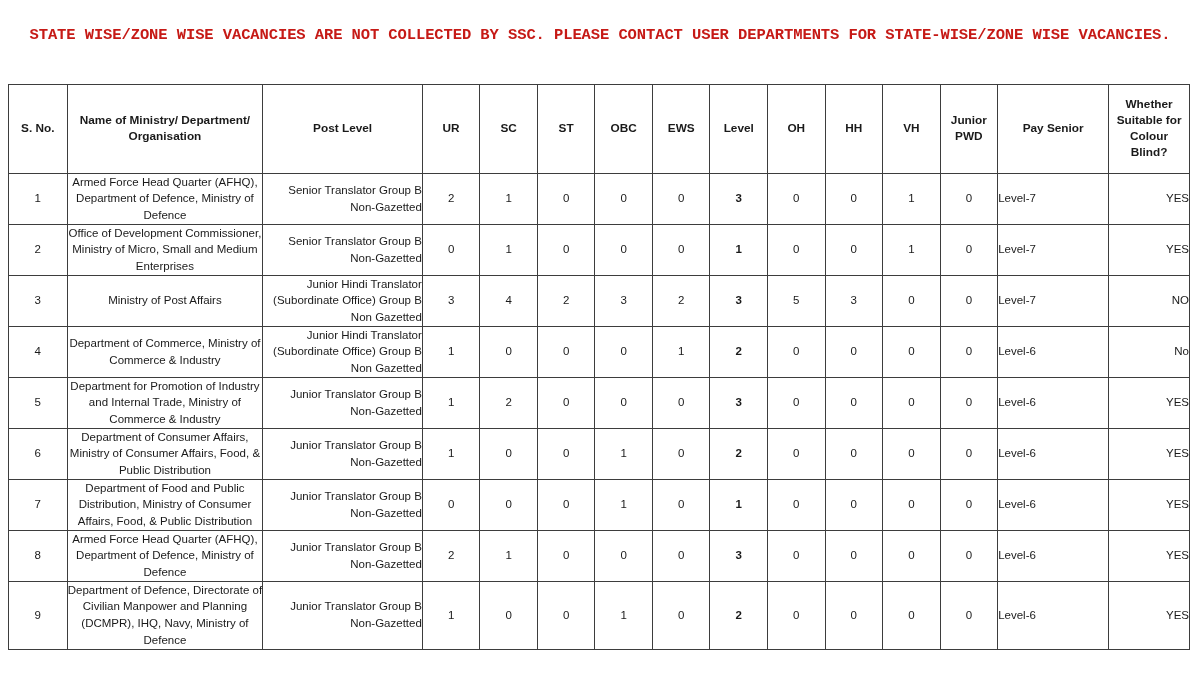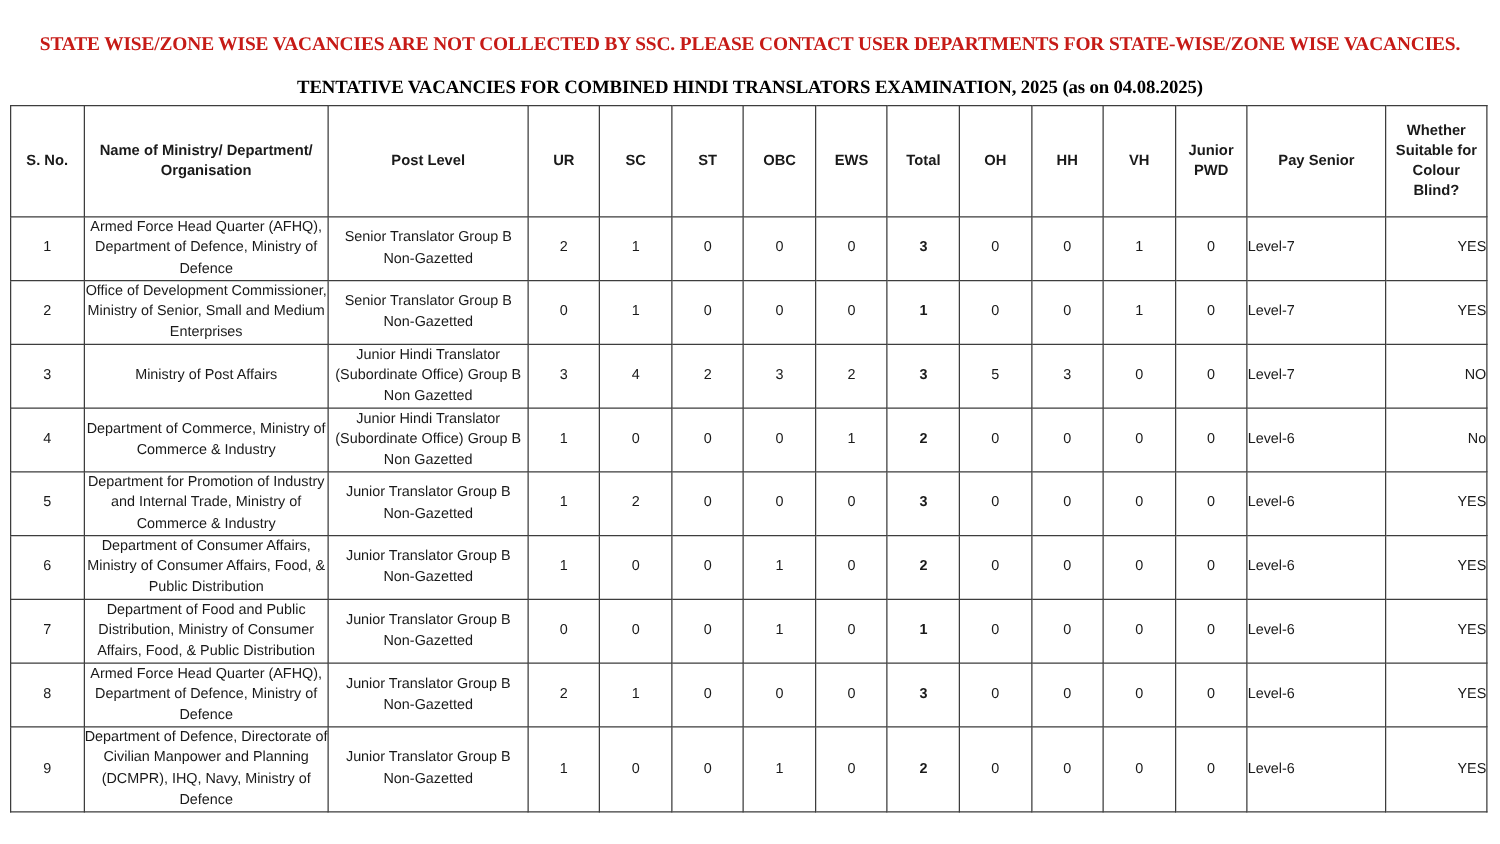--- a/index.html
+++ b/index.html
@@ -17,21 +17,21 @@
     width: 1200px;
     height: 675px;
     position: relative;
     background: #ffffff;
   }
 
   
   .notice {
     text-align: center;
     color: #c61a16;
-    font-family: Liberation Serif, serif;
+    font-family: Liberation Mono, monospace;
     font-weight: bold;
     font-size: 15.5px;
     letter-spacing: -0.1px;
     padding-top: 27px;
     line-height: 1.1;
     white-space: nowrap;
   }
 
   .doc-title {
     text-align: center;
@@ -86,21 +86,21 @@
 
   td.c-sno {
     text-align: center;
     padding: 4px 2px;
   }
   td.c-org {
     text-align: center;
     padding: 5px 5px 5px 7px;
   }
   td.c-post {
-    text-align: center;
+    text-align: right;
     padding: 5px 5px 5px 6px;
     margin-top: 28px;
   }
   td.c-num {
     text-align: center;
     padding: 4px 1px;
   }
   td.c-total {
     text-align: center;
     font-weight: bold;
@@ -122,21 +122,20 @@
   col.w-pay    { width: 110px; }
   col.w-blind  { width: 80px; }
 </style>
 </head>
 <body>
 
 <div class="page">
 
   <div class="notice">STATE WISE/ZONE WISE VACANCIES ARE NOT COLLECTED BY SSC. PLEASE CONTACT USER DEPARTMENTS FOR STATE-WISE/ZONE WISE VACANCIES.</div>
 
-  <div class="doc-title">TENTATIVE VACANCIES FOR COMBINED HINDI TRANSLATORS EXAMINATION, 2025 (as on 04.08.2025)</div>
 
   <div class="table-wrap">
     <table class="vac">
       <colgroup>
         <col class="w-sno">
           <col class="w-org">
           <col class="w-post">
         <col class="w-num">
           <col class="w-num">
           <col class="w-num">
@@ -153,21 +152,21 @@
       <thead>
         <tr>
           <th>S. No.</th>
           <th>Name of Ministry/ Department/ Organisation</th>
           <th>Post Level</th>
           <th>UR</th>
           <th>SC</th>
           <th>ST</th>
           <th>OBC</th>
           <th>EWS</th>
-          <th>Total</th>
+          <th>Level</th>
           <th>OH</th>
           <th>HH</th>
           <th>VH</th>
           <th>Junior PWD</th>
           <th>Pay Senior</th>
           <th>Whether Suitable for Colour Blind?</th>
         </tr>
       </thead>
       <tbody id="tbody">
           <tr>
@@ -182,21 +181,21 @@
             <td class="c-total">3</td>
             <td class="c-num">0</td>
             <td class="c-num">0</td>
             <td class="c-num">1</td>
             <td class="c-num">0</td>
             <td class="c-pay">Level-7</td>
             <td class="c-blind">YES</td>
           </tr>
           <tr>
             <td class="c-sno">2</td>
-            <td class="c-org">Office of Development Commissioner, Ministry of Senior, Small and Medium Enterprises</td>
+            <td class="c-org">Office of Development Commissioner, Ministry of Micro, Small and Medium Enterprises</td>
             <td class="c-post">Senior Translator Group B Non-Gazetted</td>
             <td class="c-num">0</td>
             <td class="c-num">1</td>
             <td class="c-num">0</td>
             <td class="c-num">0</td>
             <td class="c-num">0</td>
             <td class="c-total">1</td>
             <td class="c-num">0</td>
             <td class="c-num">0</td>
             <td class="c-num">1</td>

